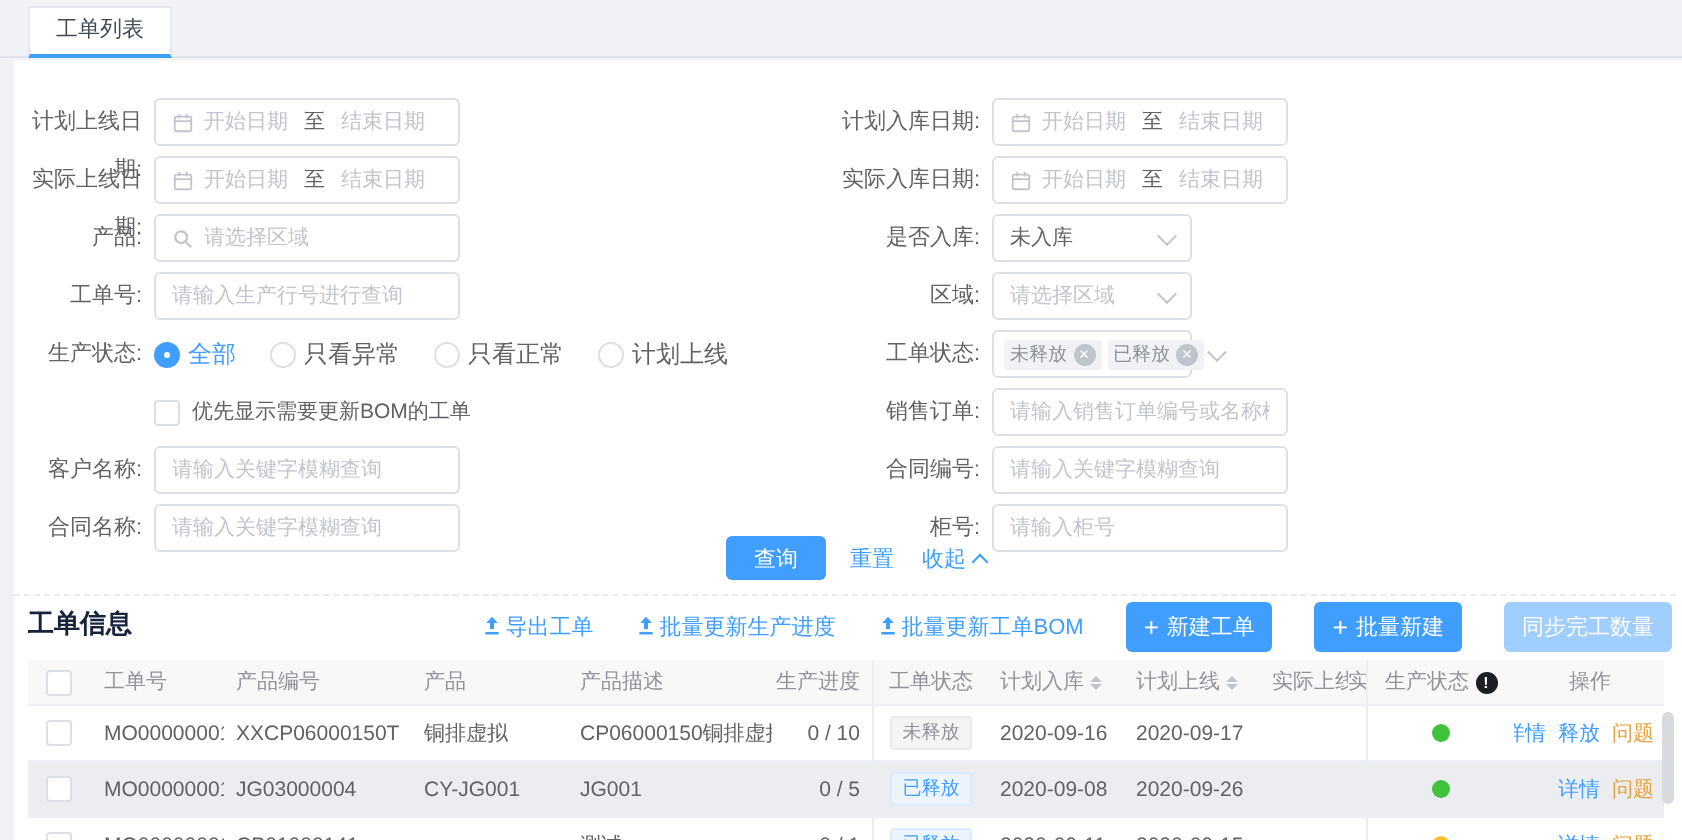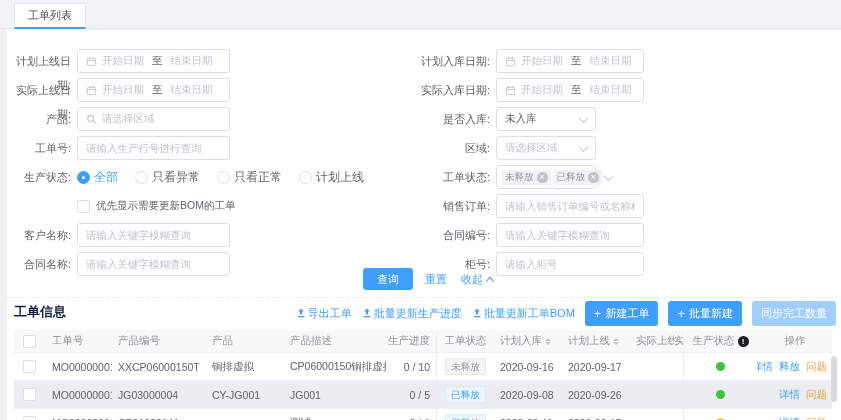--- a/index.html
+++ b/index.html
@@ -49,21 +49,21 @@
   
   .btn-search { position:absolute; left:356px; top:238px; height:22px; padding:0 14px; background:#409eff; color:#fff; font-size:11px; border:none; border-radius:3px; cursor:pointer; font-family:"Liberation Sans",sans-serif; }
   .link-reset { position:absolute; left:418px; top:242px; font-size:11px; color:#409eff; cursor:pointer; text-decoration:none; }
   .link-collapse { position:absolute; left:454px; top:242px; font-size:11px; color:#409eff; cursor:pointer; text-decoration:none; display:inline-flex; align-items:center; gap:4px; }
   .chev-up { width:6px; height:6px; border-left:1.3px solid #409eff; border-top:1.3px solid #409eff; transform:rotate(45deg); margin-top:3px; }
 
   .divider { position:absolute; top:267px; left:0; right:3px; border-top:1px dashed #e8eaec; }
 
   
   .sec-title { position:absolute; left:7px; top:273px; font-size:13px; font-weight:bold; color:#17233d; }
-  .toolbar { position:absolute; right:5px; top:270px; height:26px; display:flex; align-items:center; gap:10px; }
+  .toolbar { position:absolute; right:5px; top:270px; height:26px; display:flex; align-items:center; gap:21px; }
   .tlink { color:#409eff; font-size:11px; display:inline-flex; align-items:center; gap:2px; cursor:pointer; text-decoration:none; white-space:nowrap; }
   .btn { height:25px; padding:0 9px; border:none; border-radius:3px; background:#409eff; color:#fff; font-size:11px; display:inline-flex; align-items:center; gap:4px; cursor:pointer; white-space:nowrap; font-family:"Liberation Sans",sans-serif; }
   .btn .plus { font-size:13px; line-height:1; }
   .btn.disabled { background:#a0cfff; cursor:not-allowed; }
 
   
   .table { position:absolute; left:7px; top:300px; width:818px; font-size:10.5px; color:#606266; }
   .thead { display:flex; height:23px; background:#f8f8f9; border-bottom:1px solid #ebeef5; color:#909399; align-items:center; }
   .trow { display:flex; height:28px; border-bottom:1px solid #ebeef5; background:#fff; align-items:center; }
   .trow.hl { background:#ebedf0; }

